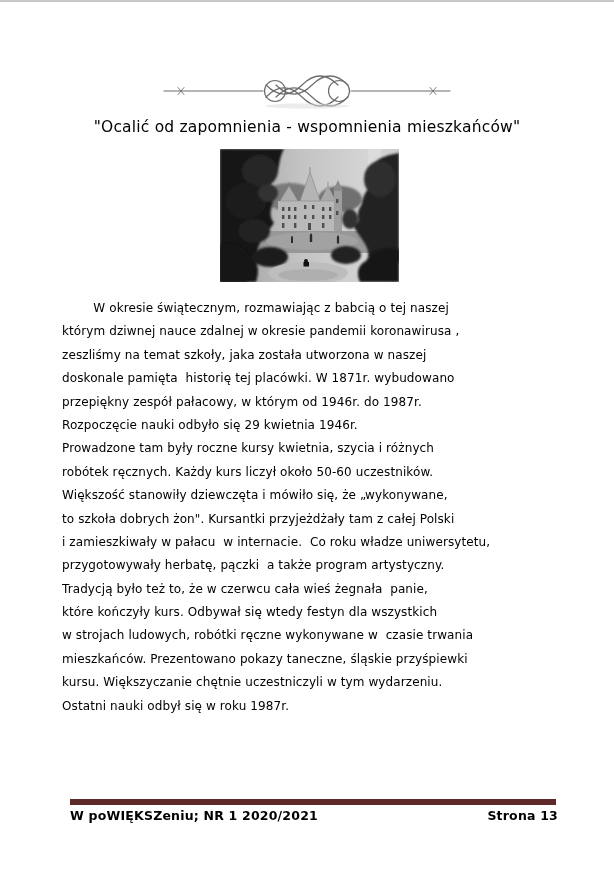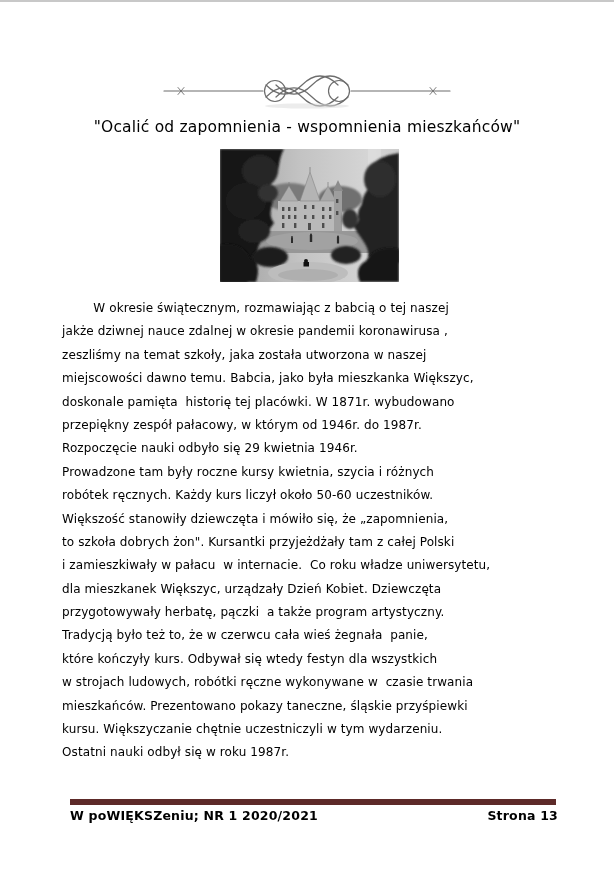--- a/index.html
+++ b/index.html
@@ -179,32 +179,30 @@
       <ellipse cx="88" cy="124" rx="40" ry="11" fill="#bdbdbd"></ellipse>
       <ellipse cx="88" cy="126" rx="30" ry="6" fill="#a9a9a9" opacity="0.7"></ellipse>
 
       <circle cx="86" cy="112" r="2" fill="#111"></circle>
       <rect x="83.5" y="113" width="5.5" height="4.5" fill="#111"></rect>
     </svg>
   </div>
 
   <div class="body-text">
     <div class="line">        W okresie świątecznym, rozmawiając z babcią o tej naszej</div>
-    <div class="line">jakże dziwnej nauce zdalnej w okresie pandemii koronawirusa ,</div>
+    <div class="line">którym dziwnej nauce zdalnej w okresie pandemii koronawirusa ,</div>
     <div class="line">zeszliśmy na temat szkoły, jaka została utworzona w naszej</div>
-    <div class="line">miejscowości dawno temu. Babcia, jako była mieszkanka Większyc,</div>
     <div class="line">doskonale pamięta  historię tej placówki. W 1871r. wybudowano</div>
     <div class="line">przepiękny zespół pałacowy, w którym od 1946r. do 1987r.</div>
     <div class="line">Rozpoczęcie nauki odbyło się 29 kwietnia 1946r.</div>
     <div class="line">Prowadzone tam były roczne kursy kwietnia, szycia i różnych</div>
     <div class="line">robótek ręcznych. Każdy kurs liczył około 50-60 uczestników.</div>
-    <div class="line">Większość stanowiły dziewczęta i mówiło się, że „zapomnienia,</div>
+    <div class="line">Większość stanowiły dziewczęta i mówiło się, że „wykonywane,</div>
     <div class="line">to szkoła dobrych żon". Kursantki przyjeżdżały tam z całej Polski</div>
     <div class="line">i zamieszkiwały w pałacu  w internacie.  Co roku władze uniwersytetu,</div>
-    <div class="line">dla mieszkanek Większyc, urządzały Dzień Kobiet. Dziewczęta</div>
     <div class="line">przygotowywały herbatę, pączki  a także program artystyczny.</div>
     <div class="line">Tradycją było też to, że w czerwcu cała wieś żegnała  panie,</div>
     <div class="line">które kończyły kurs. Odbywał się wtedy festyn dla wszystkich</div>
     <div class="line">w strojach ludowych, robótki ręczne wykonywane w  czasie trwania</div>
     <div class="line">mieszkańców. Prezentowano pokazy taneczne, śląskie przyśpiewki</div>
     <div class="line">kursu. Większyczanie chętnie uczestniczyli w tym wydarzeniu.</div>
     <div class="line">Ostatni nauki odbył się w roku 1987r.</div>
   </div>
 
   <div class="footer-bar" style="background-color: rgb(93, 42, 41);"></div>

